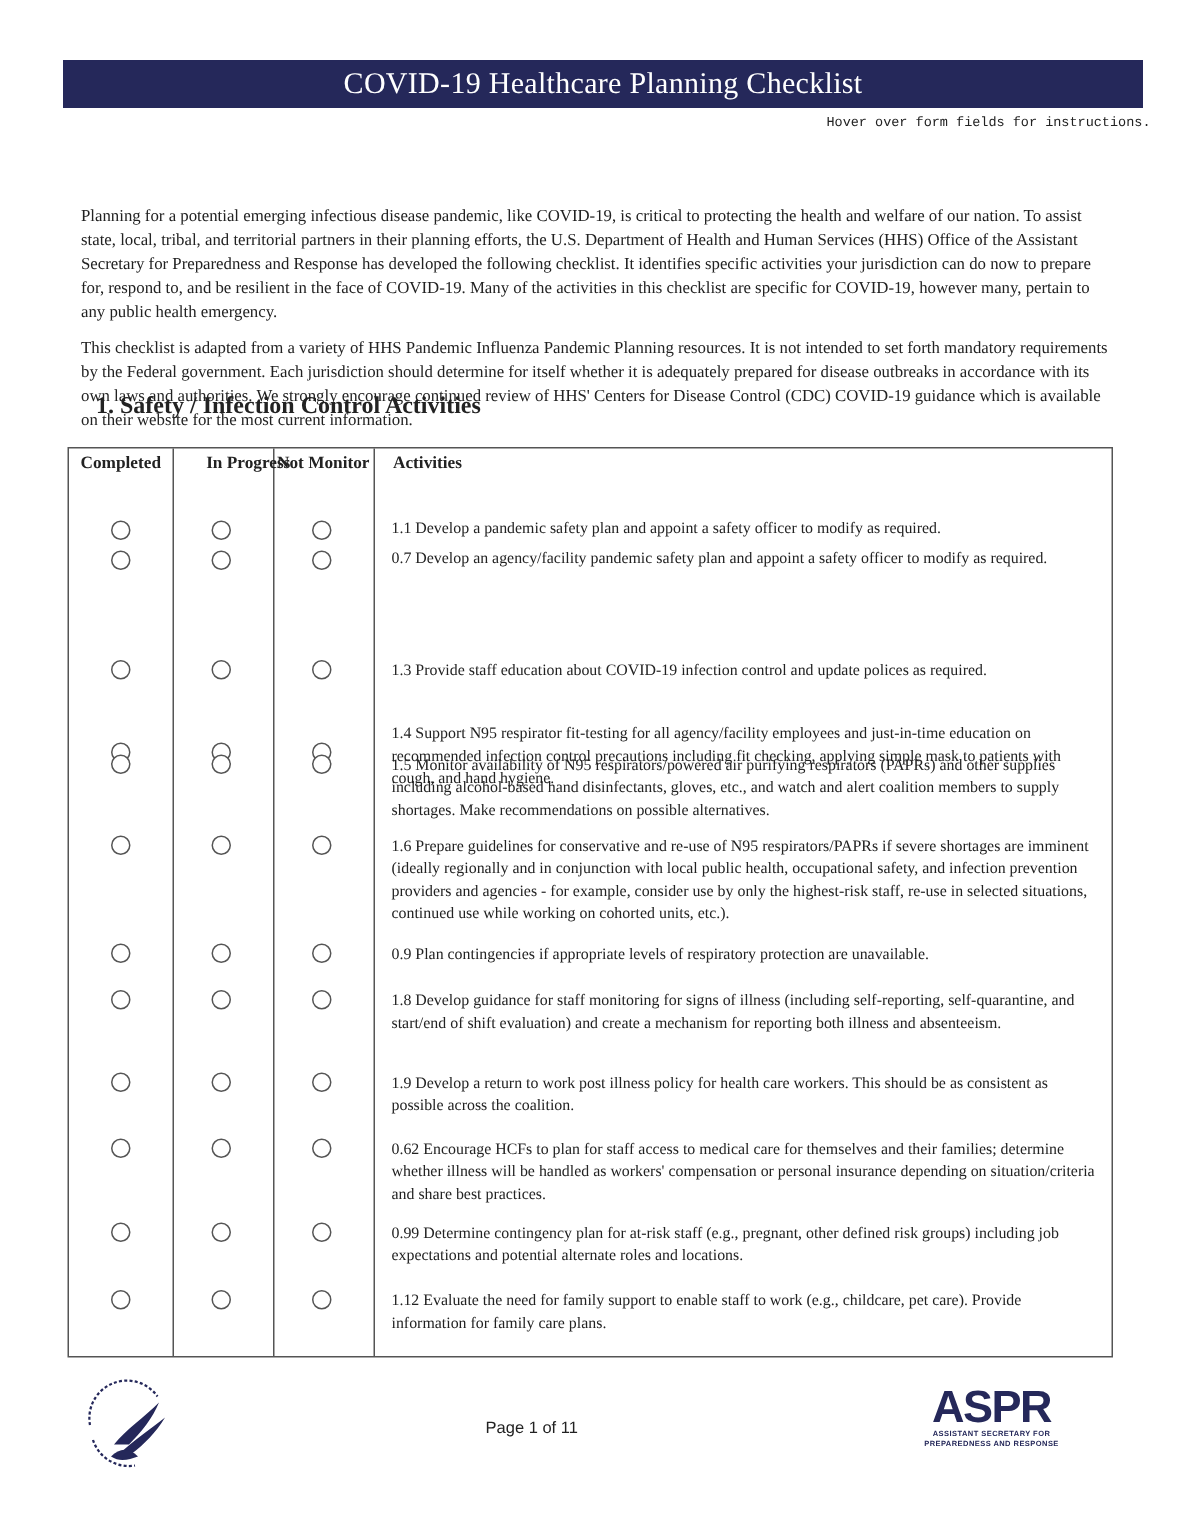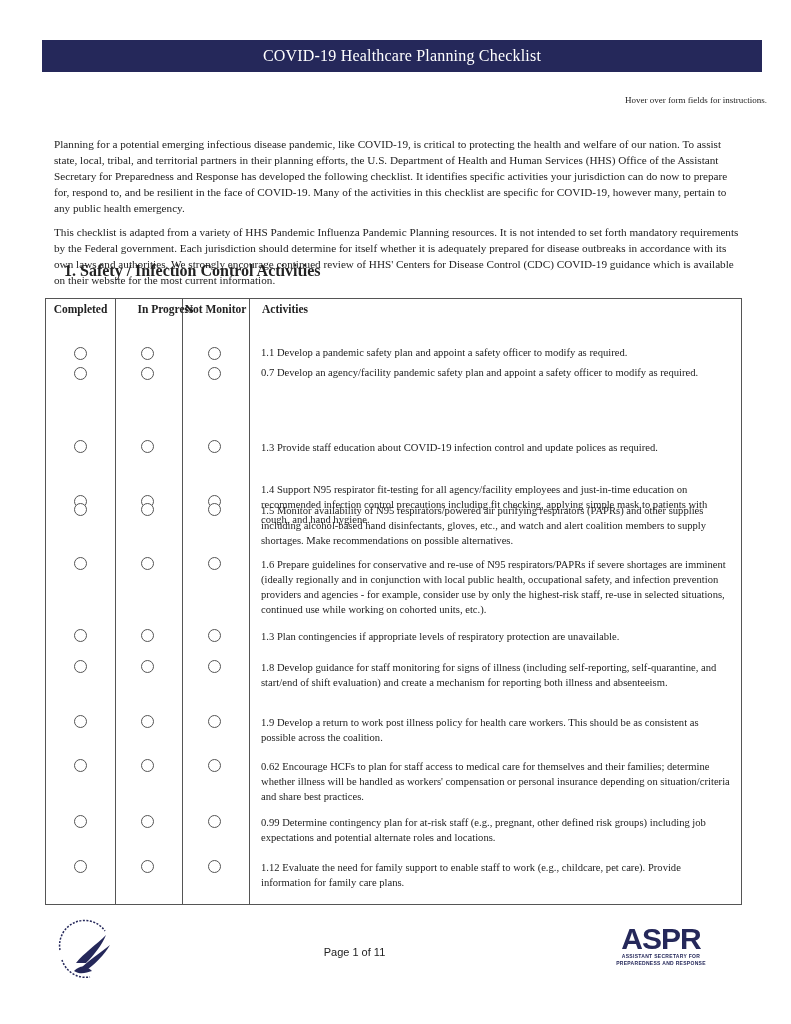--- a/index.html
+++ b/index.html
@@ -3,25 +3,25 @@
 <meta charset="utf-8">
 <style>
   * { box-sizing: border-box; margin: 0; padding: 0; }
   html, body { width: 791px; height: 1024px; background: #ffffff; overflow: hidden; }
   body { position: relative; font-family: "Liberation Serif", "DejaVu Serif", serif; color: #1e1e1e; }
 
   .title-bar {
     position: absolute; left: 42px; top: 40px; width: 720px; height: 32px;
     background: #25285a; color: #ffffff;
     display: flex; align-items: center; justify-content: center;
-    font-size: 16px; font-family: "Liberation Serif", serif; letter-spacing: 0.2px;
+    font-size: 20px; font-family: "Liberation Serif", serif; letter-spacing: 0.2px;
   }
   .hover-hint {
-    position: absolute; right: 24px; top: 95px;
-    font-family: Liberation Serif, serif; font-size: 9px; color: #222;
+    position: absolute; right: 24px; top: 77px;
+    font-family: Liberation Mono, monospace; font-size: 9px; color: #222;
   }
   .para {
     position: absolute; left: 54px; width: 690px;
     font-size: 11.2px; line-height: 16px; color: #222; margin-top: 29px;
   }
   .para.p1 { top: 107px; }
   .para.p2 { top: 195px; }
   .section-heading {
     position: absolute; left: 64px; top: 262px;
     font-size: 16px; font-weight: bold; color: #222;
@@ -125,21 +125,21 @@
   <div class="row" style="top:258px">
     <span class="radio" style="left:28px;top:0px"></span>
     <span class="radio" style="left:95px;top:0px"></span>
     <span class="radio" style="left:162px;top:0px"></span>
     <div class="activity-text" style="top:0">1.6  Prepare guidelines for conservative and re-use of N95 respirators/PAPRs if severe shortages are imminent (ideally regionally and in conjunction with local public health, occupational  safety, and infection prevention providers and agencies - for example, consider use by only the highest-risk staff, re-use in selected situations, continued use while working on cohorted units, etc.).</div>
   </div>
   <div class="row" style="top:330px">
     <span class="radio" style="left:28px;top:0px"></span>
     <span class="radio" style="left:95px;top:0px"></span>
     <span class="radio" style="left:162px;top:0px"></span>
-    <div class="activity-text" style="top:0">1.3  Plan contingencies if appropriate levels of respiratory protection are unavailable.</div>
+    <div class="activity-text" style="top:0">0.9  Plan contingencies if appropriate levels of respiratory protection are unavailable.</div>
   </div>
   <div class="row" style="top:361px">
     <span class="radio" style="left:28px;top:0px"></span>
     <span class="radio" style="left:95px;top:0px"></span>
     <span class="radio" style="left:162px;top:0px"></span>
     <div class="activity-text" style="top:0">1.8  Develop guidance for staff monitoring for signs of illness (including self-reporting, self-quarantine, and start/end of shift evaluation) and create a mechanism for reporting both illness and absenteeism.</div>
   </div>
   <div class="row" style="top:416px">
     <span class="radio" style="left:28px;top:0px"></span>
     <span class="radio" style="left:95px;top:0px"></span>

